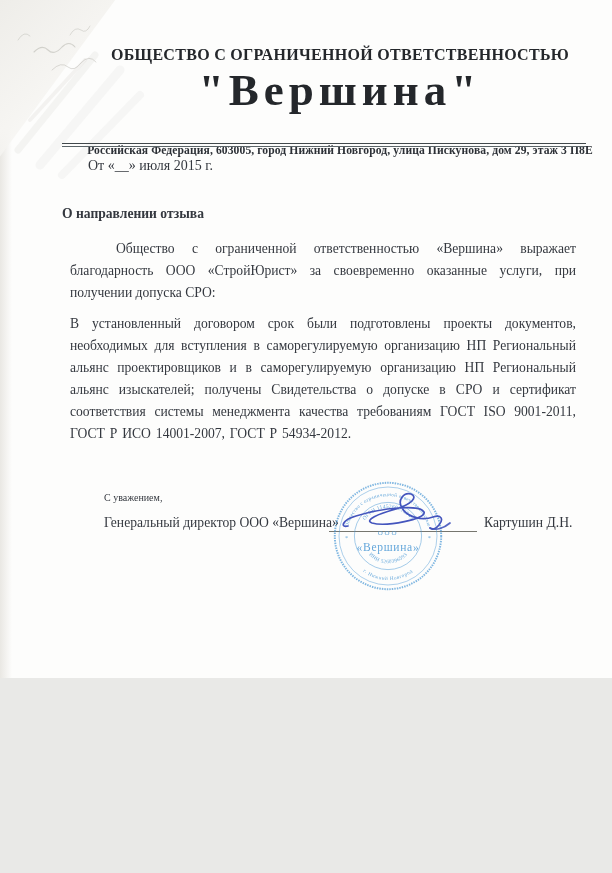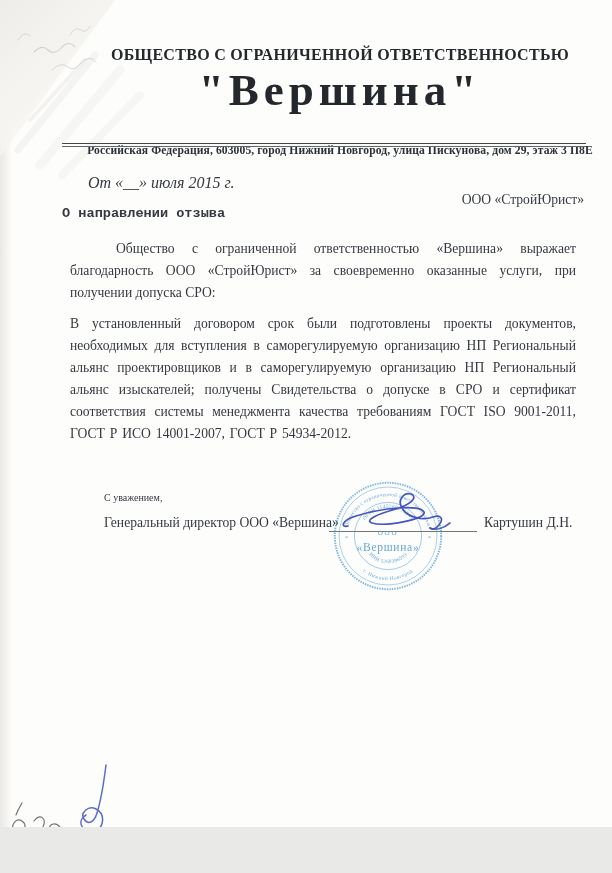--- a/index.html
+++ b/index.html
@@ -1,18 +1,18 @@
 <!DOCTYPE html>
 <html lang="ru"><head>
 <meta charset="utf-8">
 <title>Scanned letter</title>
 <style>
   html,body { margin:0; padding:0; background:#e9e9e7; }
   .page {
-    position:relative; width:612px; height:827px; margin:0 auto;
+    position:relative; width:612px; height:678px; margin:0 auto;
     background:#fdfdfc; overflow:hidden;
     font-family:"Liberation Serif","DejaVu Serif",serif;
     color:#34383f;
   }
   
   .edge-left { position:absolute; left:0; top:0; width:12px; height:100%;
     background:linear-gradient(90deg,#e6e4df,rgba(255,255,255,0)); opacity:.85; }
   .corner-shade { position:absolute; left:0; top:0; width:160px; height:170px;
     background:linear-gradient(135deg,#eeede9 0%,#f6f5f2 40%,rgba(255,255,255,0) 72%);
     clip-path:polygon(0 0,72% 0,0 92%); }
@@ -22,23 +22,23 @@
   .letterhead { position:absolute; left:70px; top:46px; width:540px; text-align:center; }
   .org-type { font-size:16px; font-weight:bold; letter-spacing:.3px; color:#24272b; }
   .org-name { margin-top:2px; font-size:45px; font-weight:bold; letter-spacing:5px; color:#24272b; line-height:1.1; }
   .address  { margin-top:28px; font-size:11.6px; font-weight:bold; color:#2c3036; letter-spacing:.1px; }
   .rule { position:absolute; left:62px; top:143px; width:524px; height:2.2px;
     border-top:1.6px solid #41484b; border-bottom:1.4px solid #5b6468; }
   .registration { position:absolute; left:62px; top:148px; width:524px; text-align:center;
     font-size:14.6px; font-weight:bold; color:#24272b; letter-spacing:.4px; }
 
   
-  .date-line { position:absolute; left:88px; top:174px; font-size:16px;font-style:italic; }
+  .date-line { position:absolute; left:88px; top:158px; font-size:14px; }
   .recipient { position:absolute; left:62px; top:192px; width:522px; text-align:right; font-size:13.6px; }
-  .subject   { position:absolute; left:62px; top:206px; font-size:13.6px; font-weight:bold;font-family:Liberation Mono, monospace; }
+  .subject   { position:absolute; left:62px; top:206px; font-size:13.6px; font-weight:bold; }
 
   
   .letter-body { position:absolute; left:62px; top:230px; width:522px;
     font-size:13.6px; line-height:22px; text-align:justify; }
   .letter-body p { margin:8px; }
   .p1 { text-indent:46px; margin-bottom:9px !important; }
   .p2 { text-indent:0;   margin-bottom:8px !important; word-spacing:1.5px; }
   .p3 { text-indent:40px; }
 
   
@@ -74,21 +74,20 @@
   </svg>
 
   <header class="letterhead">
     <div class="org-type">ОБЩЕСТВО С ОГРАНИЧЕННОЙ ОТВЕТСТВЕННОСТЬЮ</div>
     <div class="org-name">"Вершина"</div>
     <div class="address">Российская Федерация, 603005, город Нижний Новгород, улица Пискунова, дом 29, этаж 3 П8Е</div>
   </header>
   <div class="rule"></div>
 
   <div class="date-line">От «__» июля 2015 г.</div>
-  <div class="recipient">ООО «СтройЮрист»</div>
   <div class="subject">О направлении отзыва</div>
 
   <div class="letter-body">
     <p class="p1">Общество с ограниченной ответственностью «Вершина» выражает благодарность ООО «СтройЮрист» за своевременно оказанные услуги, при получении допуска СРО:</p>
     <p class="p2">В установленный договором срок были подготовлены проекты документов, необходимых для вступления в саморегулируемую организацию НП Региональный альянс проектировщиков и в саморегулируемую организацию НП Региональный альянс изыскателей; получены Свидетельства о допуске в СРО и сертификат соответствия системы менеджмента качества требованиям ГОСТ ISO 9001-2011, ГОСТ Р ИСО 14001-2007, ГОСТ Р 54934-2012.</p>
   </div>
 
   <div class="closing">С уважением,</div>
   <div class="sig-title">Генеральный директор ООО «Вершина»</div>
   <div class="sig-underline"></div>

